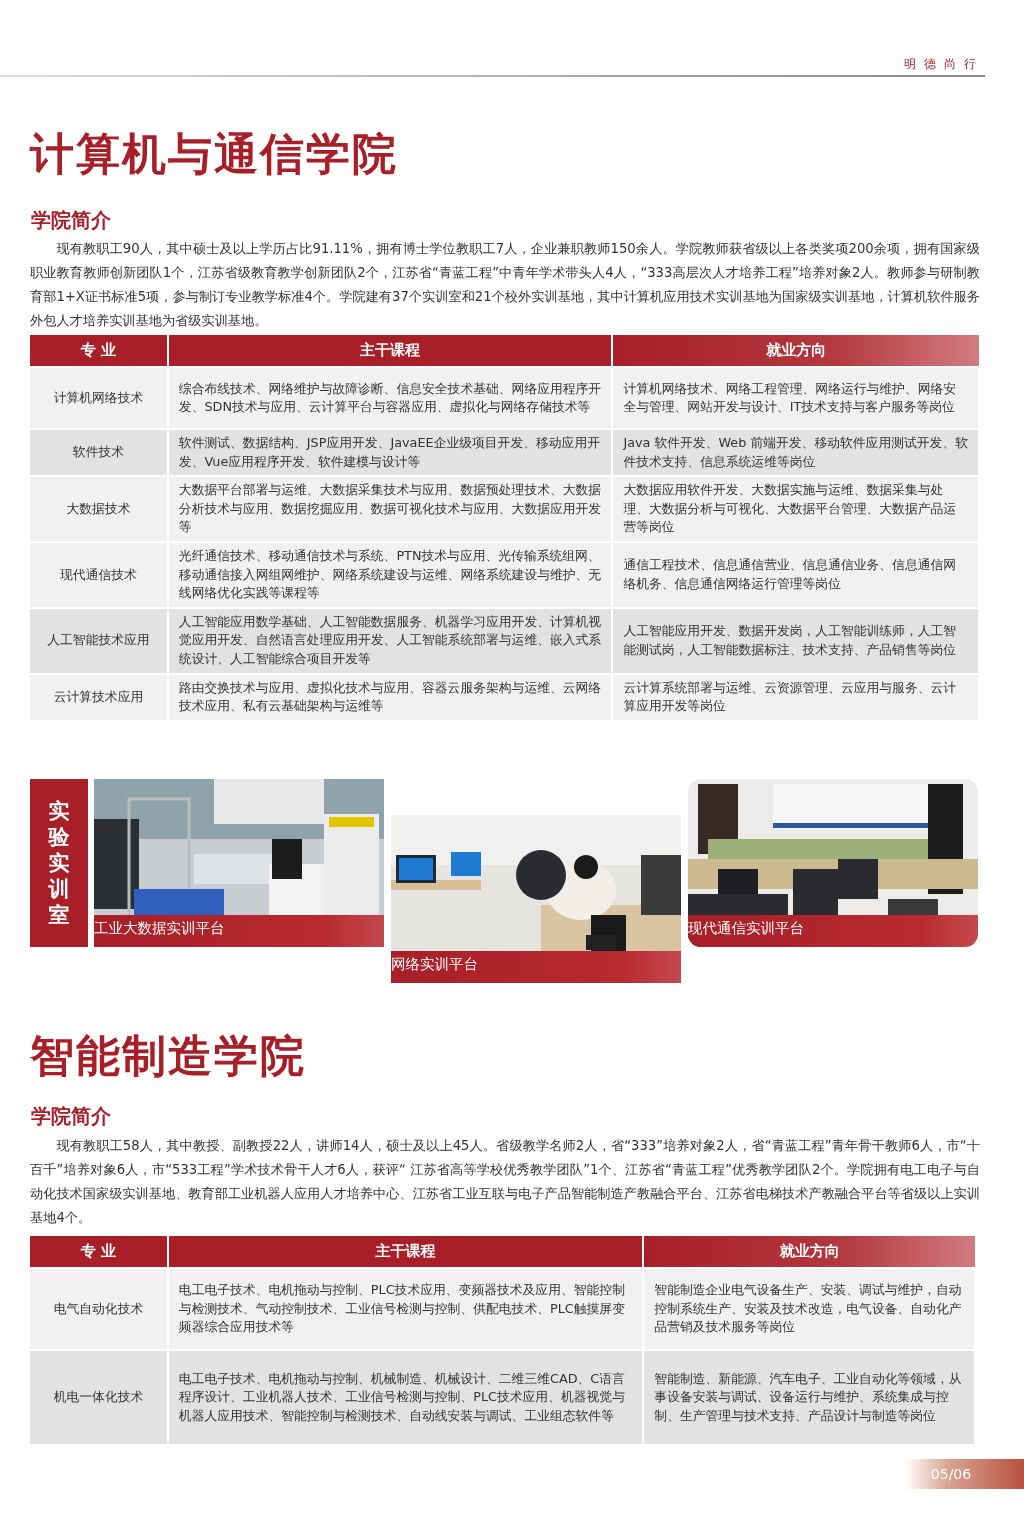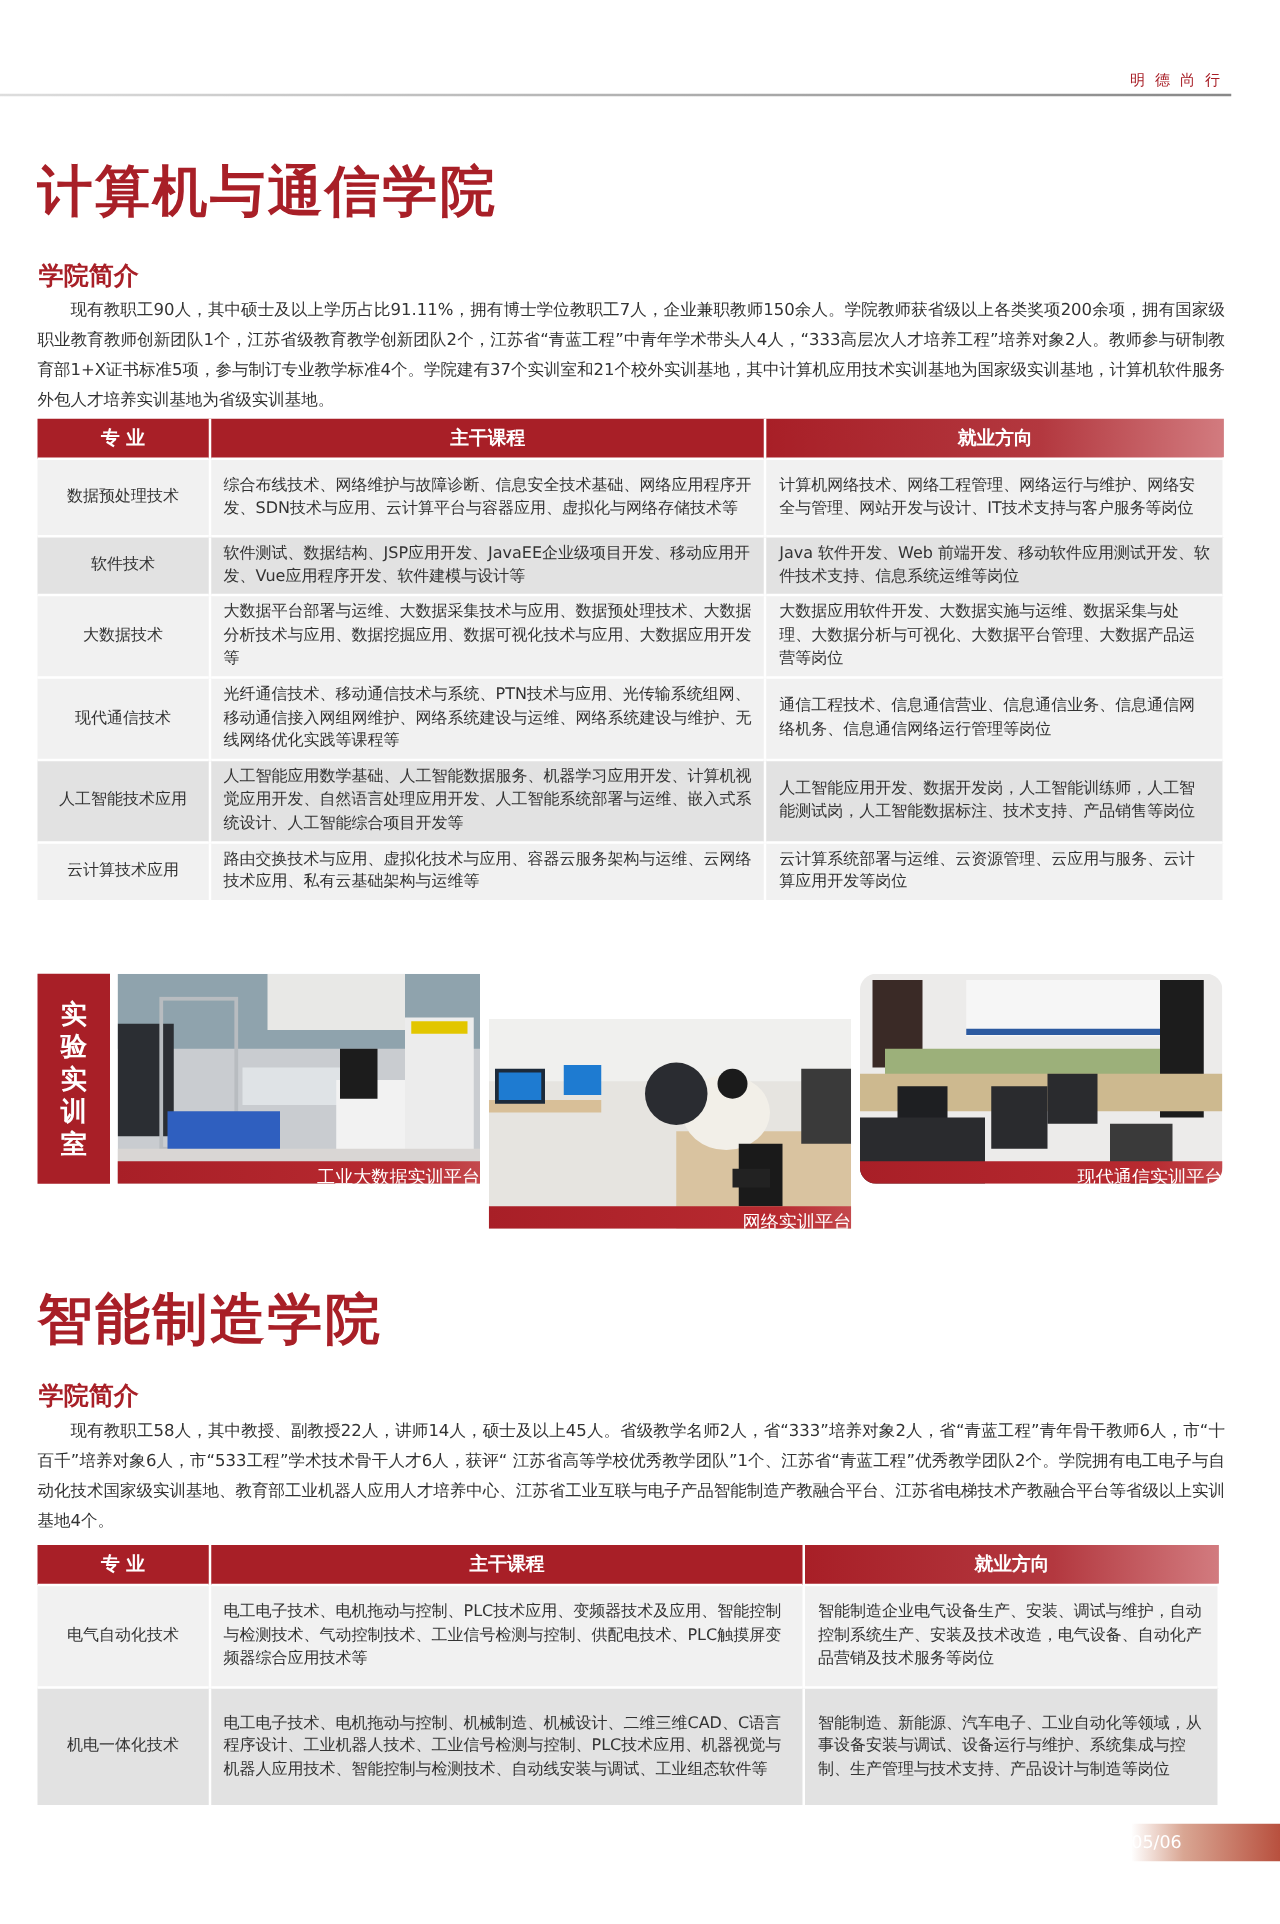--- a/index.html
+++ b/index.html
@@ -17,23 +17,23 @@
   table.prog th { height: 32px; color: #fff; font-size: 15px; font-weight: bold; text-align: center; background: #a81f27; border-right: 2px solid #fff; }
   table.prog th.last { background: linear-gradient(to right, #a81f27 0%, #b3383f 60%, #d27b7f 100%); border-right: none; }
   table.prog td { line-height: 18.5px; padding: 4px 10px 4px 10px; vertical-align: middle; border-right: 2px solid #fff; border-top: 2px solid #fff; }
   table.prog td.major { text-align: center; padding: 0 6px; }
   table.prog tr.odd td { background: #f1f1f1; }
   table.prog tr.even td { background: #e2e2e2; }
 
   .lab-label { position: absolute; left: 30px; top: 779px; width: 58px; height: 168px; background: #a81f27; color: #fff; font-size: 21px; font-weight: bold; display: flex; flex-direction: column; align-items: center; justify-content: center; line-height: 26px; }
   .photo { position: absolute; top: 779px; height: 168px; overflow: hidden; }
   .photo .scene { position: absolute; inset: 0; }
-  .photo .caption { position: absolute; left: 0; right: 0; bottom: 0; height: 18px; background: linear-gradient(to right, #a81f27, #b82a30 80%, #c4494d); color: #fff; font-size: 14.5px; text-align: right; line-height: 26px; }
+  .photo .caption { position: absolute; left: 0; right: 0; bottom: 0; height: 32px; background: linear-gradient(to right, #a81f27, #b82a30 80%, #c4494d); color: #fff; font-size: 14.5px; text-align: left; line-height: 26px; }
 
-  .page-num { position: absolute; left: 905px; top: 1459px; width: 119px; height: 30px; background: linear-gradient(to right, rgba(255,255,255,0), #d9a693 35%, #b8503e); color: #fff; font-size: 14px; line-height: 30px; text-align: left; padding-right: 27px; }
+  .page-num { position: absolute; left: 905px; top: 1459px; width: 119px; height: 30px; background: linear-gradient(to right, rgba(255,255,255,0), #d9a693 35%, #b8503e); color: #fff; font-size: 14px; line-height: 30px; text-align: center; padding-right: 27px; }
 </style>
 </head>
 <body>
 
 <div class="motto">明德尚行</div>
 <div class="top-rule"></div>
 
 <section>
   <h1 class="college-title" style="top:132px;">计算机与通信学院</h1>
   <h2 class="section-title" style="top:210px;">学院简介</h2>
@@ -47,21 +47,21 @@
       </colgroup>
     <thead>
       <tr>
         <th>专 业</th>
         <th>主干课程</th>
         <th class="last">就业方向</th>
       </tr>
     </thead>
     <tbody>
       <tr class="odd" style="height:62px">
-        <td class="major">数据预处理技术</td>
+        <td class="major">计算机网络技术</td>
         <td>综合布线技术、网络维护与故障诊断、信息安全技术基础、网络应用程序开发、SDN技术与应用、云计算平台与容器应用、虚拟化与网络存储技术等</td>
         <td>计算机网络技术、网络工程管理、网络运行与维护、网络安全与管理、网站开发与设计、IT技术支持与客户服务等岗位</td>
       </tr>
       <tr class="even" style="height:46px">
         <td class="major">软件技术</td>
         <td>软件测试、数据结构、JSP应用开发、JavaEE企业级项目开发、移动应用开发、Vue应用程序开发、软件建模与设计等</td>
         <td>Java 软件开发、Web 前端开发、移动软件应用测试开发、软件技术支持、信息系统运维等岗位</td>
       </tr>
       <tr class="odd" style="height:66px">
         <td class="major">大数据技术</td>

